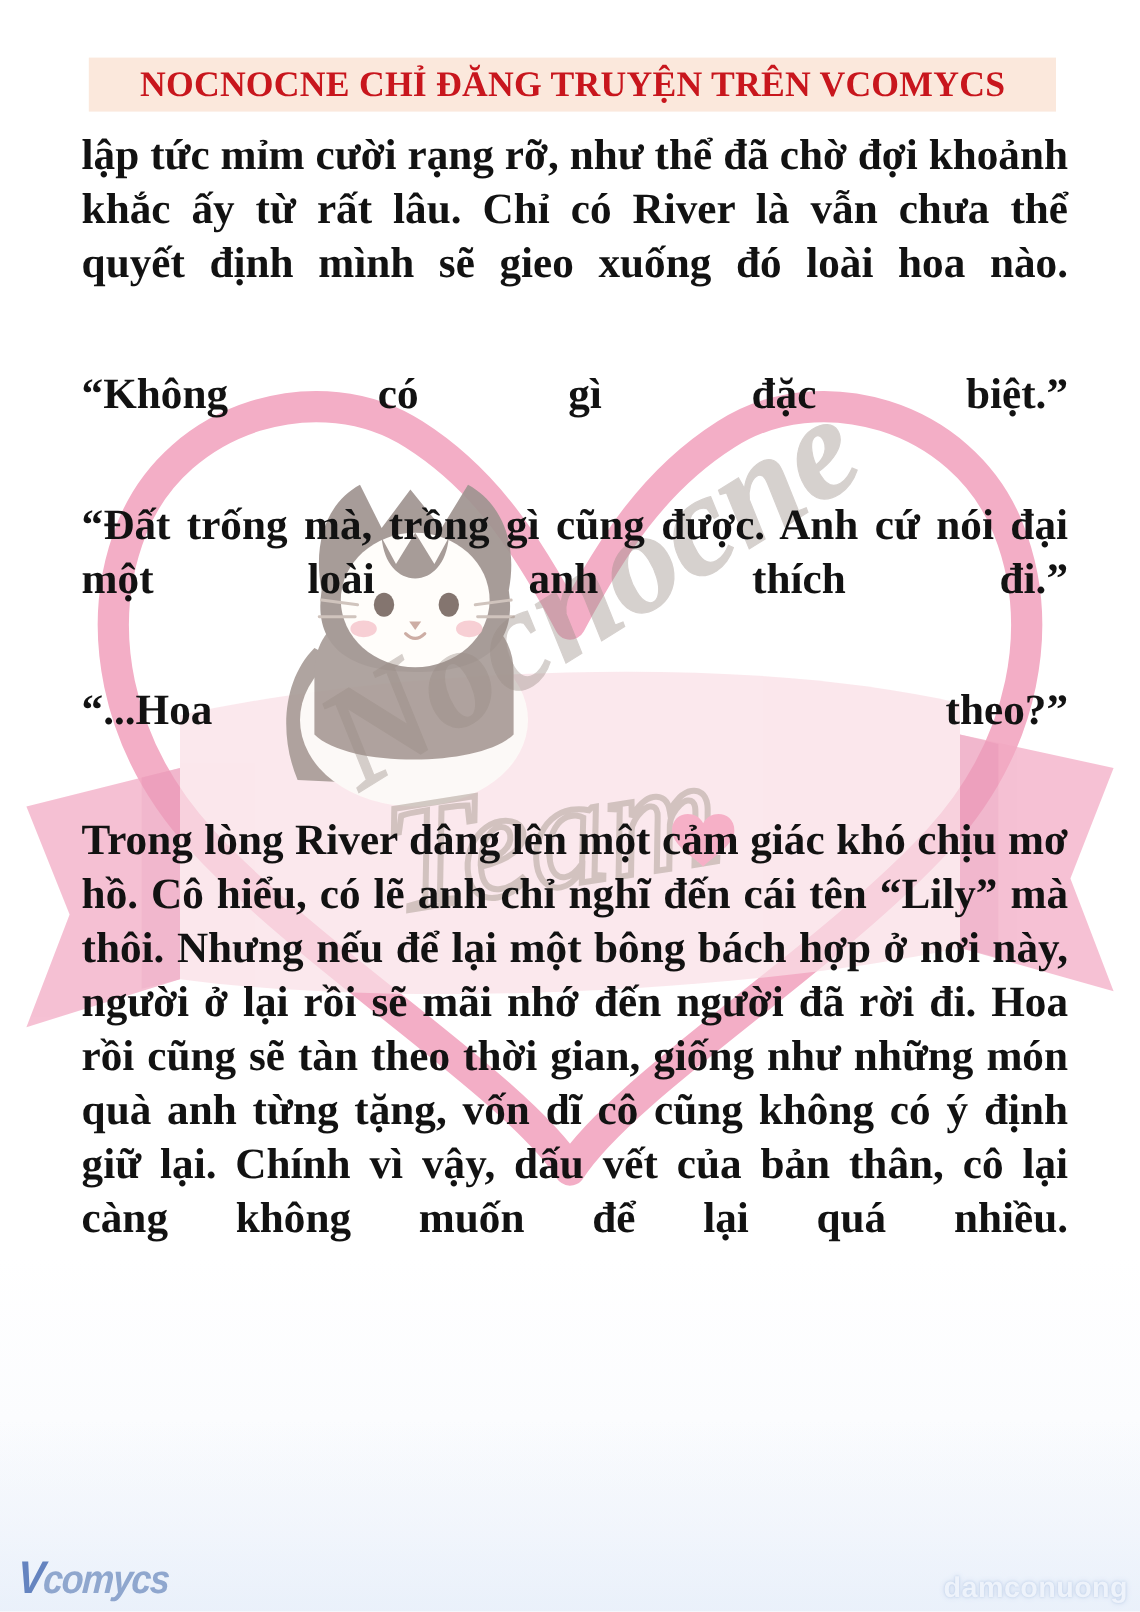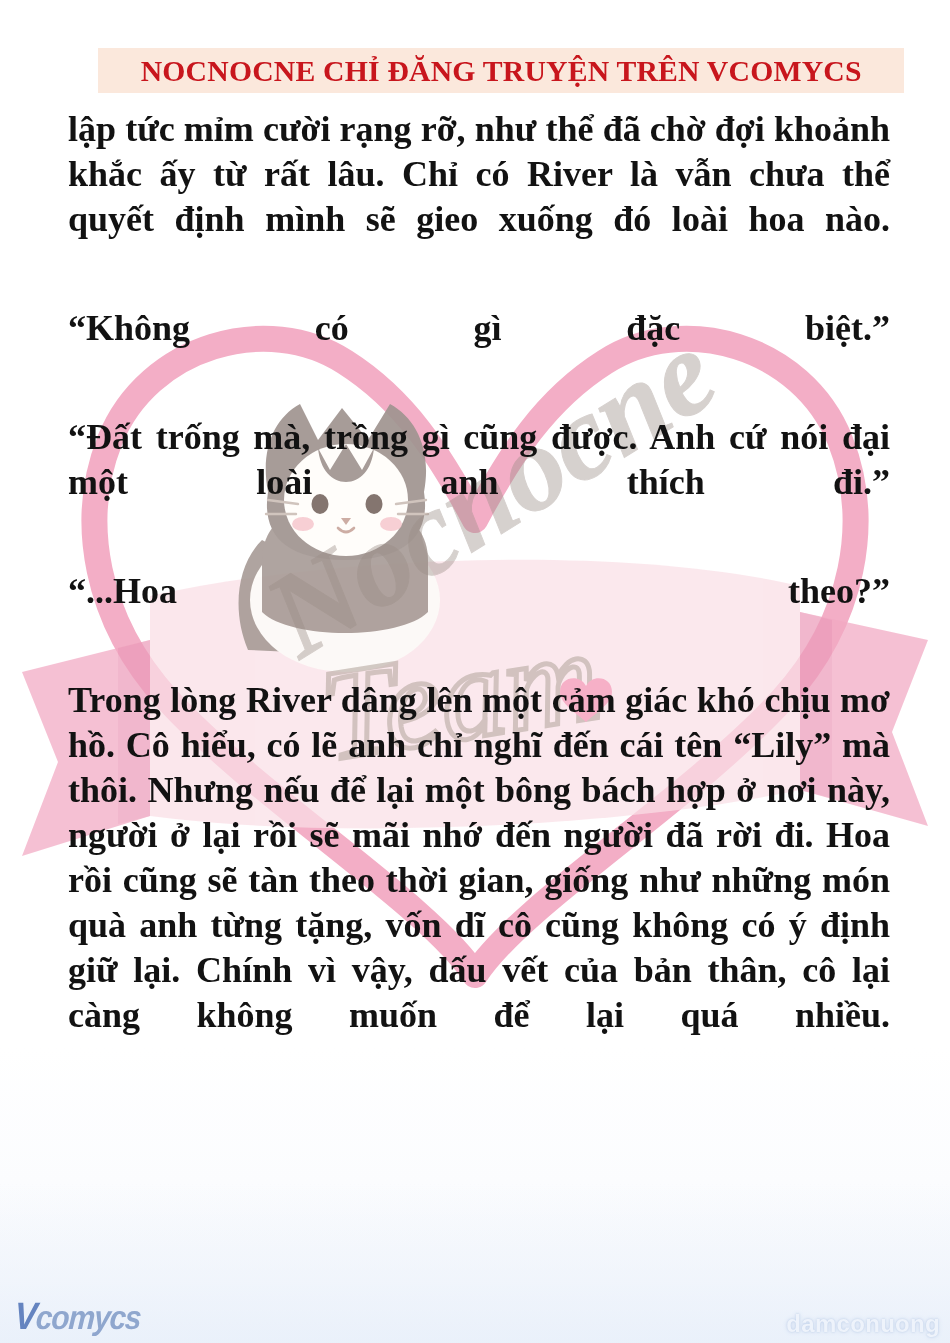--- a/index.html
+++ b/index.html
@@ -37,21 +37,20 @@
     position: absolute;
     left: 74px;
     top: 48px;
     width: 806px;
     height: 45px;
     background: #fbe8dc;
     z-index: 3;
     display: flex;
     align-items: center;
     justify-content: center;
-    margin-left: 24px;
   }
   .header-title {
     font-family: "Liberation Serif", serif;
     font-weight: bold;
     font-size: 30px;
     letter-spacing: 0.2px;
     color: #c8161d;
     white-space: nowrap;
     line-height: 1;
     transform: scaleX(0.99);

